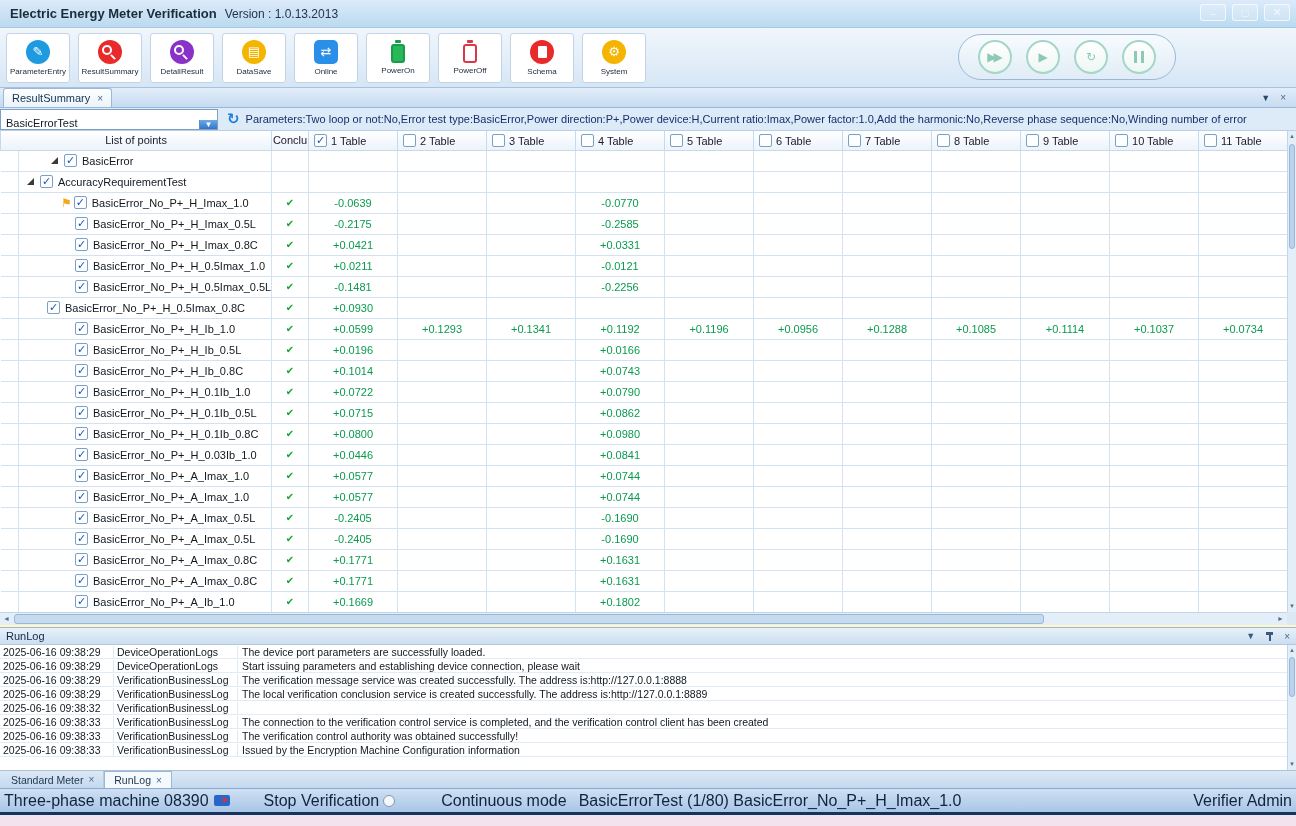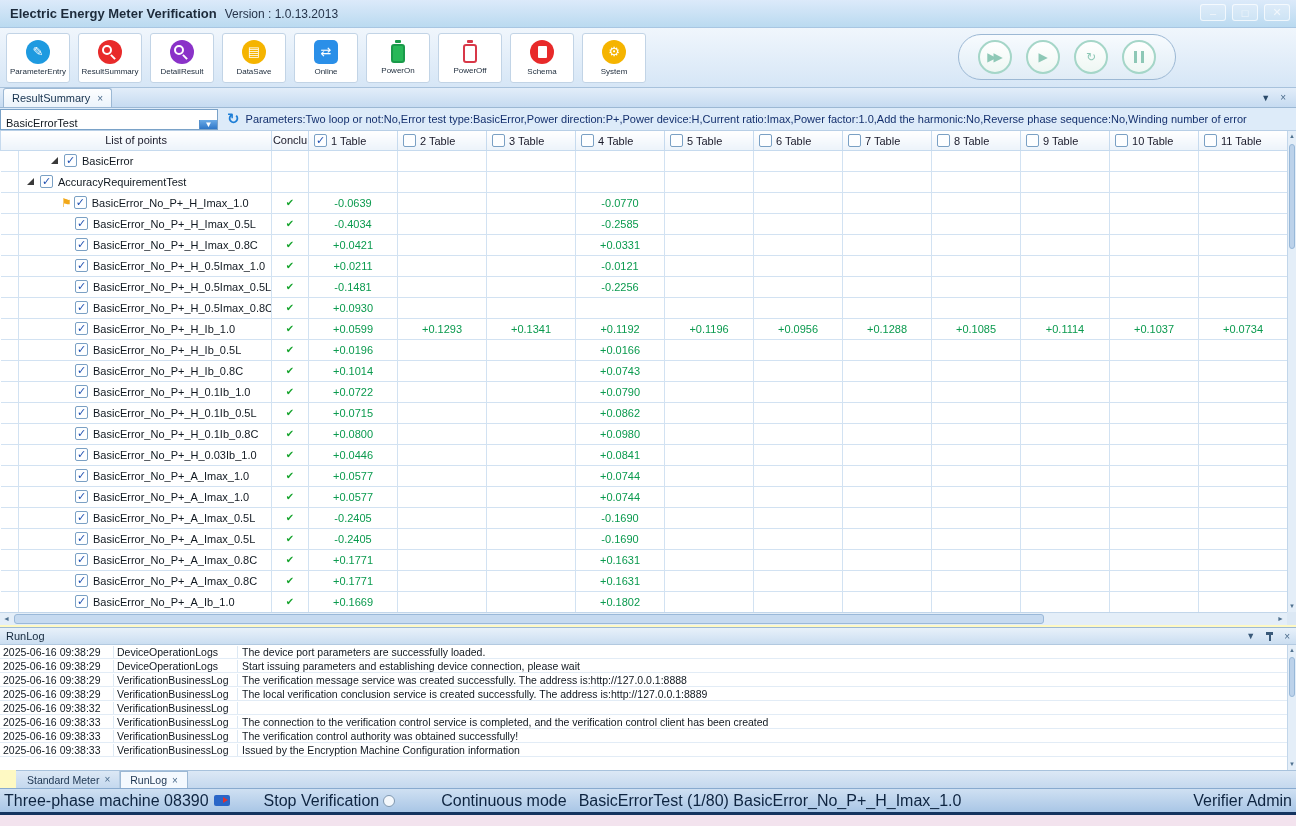--- a/index.html
+++ b/index.html
@@ -77,21 +77,21 @@
 .pin::after{content:"";position:absolute;left:4px;top:3px;width:2px;height:6px;background:#3a5a7a;}
 .rlrows{position:absolute;top:17px;left:0;right:9px;bottom:0;overflow:hidden;}
 .rlrow{display:flex;height:14px;border-bottom:1px solid #e2ecf6;font-size:10.5px;color:#101820;align-items:center;}
 .rlrow .t{width:114px;padding-left:3px;border-right:1px solid #dde9f4;overflow:hidden;white-space:nowrap;}
 .rlrow .s{width:124px;padding-left:3px;border-right:1px solid #dde9f4;overflow:hidden;white-space:nowrap;}
 .rlrow .m{flex:1;padding-left:4px;white-space:nowrap;overflow:hidden;}
 .rlscroll{position:absolute;right:0;top:17px;bottom:0;width:9px;background:#e4eef8;border-left:1px solid #c2d6ea;}
 .rlthumb{position:absolute;top:12px;left:1px;width:6px;height:40px;background:#bcd2ea;border:1px solid #98b8d8;border-radius:3px;}
 
 
-.btabs{position:absolute;top:770px;left:0;right:0;height:18px;background:linear-gradient(#dce8f5,#c4d8ee);border-top:1px solid #a8c2dc;display:flex;align-items:stretch;padding-left:2px;margin-left:16px;}
+.btabs{position:absolute;top:770px;left:0;right:0;height:18px;background:linear-gradient(#dce8f5,#c4d8ee);border-top:1px solid #a8c2dc;display:flex;align-items:stretch;padding-left:2px;}
 .btab{display:flex;align-items:center;gap:5px;padding:0 9px;font-size:10.5px;color:#1c3450;border-right:1px solid #b4cbe2;}
 .btab.active{background:#f4f9fe;border:1px solid #9cb8d4;border-bottom:none;}
 
 
 .status{position:absolute;top:788px;left:0;right:0;height:24px;background:linear-gradient(#cfe0f2,#a9c6e6);border-top:1px solid #88aacf;display:flex;align-items:center;font-size:16px;color:#0e2440;padding:0 4px;}
 .devicon{width:16px;height:11px;background:#2a66c8;border-radius:2px;margin-left:5px;position:relative;}
 .devicon::after{content:"";position:absolute;right:2px;top:2px;border-left:5px solid #e03030;border-top:3.5px solid transparent;border-bottom:3.5px solid transparent;}
 .lamp{width:12px;height:12px;border-radius:50%;background:#f4f8fc;border:1px solid #8098b0;margin-left:4px;}
 .st-stop{margin-left:34px;}
 .st-mode{margin-left:46px;}
@@ -278,21 +278,21 @@
             <td class="val"></td>
             <td class="val"></td>
             <td class="val"></td>
             <td class="val"></td>
             <td class="val"></td>
           </tr>
           <tr>
             <td class="ind"></td>
             <td class="pts" style="padding-left: 56px;"><span class="cb">✓</span><span class="plabel">BasicError_No_P+_H_Imax_0.5L</span></td>
             <td class="concl">✔</td>
-            <td class="val">-0.4034</td>
+            <td class="val">-0.2175</td>
             <td class="val"></td>
             <td class="val"></td>
             <td class="val">-0.2585</td>
             <td class="val"></td>
             <td class="val"></td>
             <td class="val"></td>
             <td class="val"></td>
             <td class="val"></td>
             <td class="val"></td>
             <td class="val"></td>
@@ -340,21 +340,21 @@
             <td class="val"></td>
             <td class="val"></td>
             <td class="val"></td>
             <td class="val"></td>
             <td class="val"></td>
             <td class="val"></td>
             <td class="val"></td>
           </tr>
           <tr>
             <td class="ind"></td>
-            <td class="pts" style="padding-left: 56px;"><span class="cb">✓</span><span class="plabel">BasicError_No_P+_H_0.5Imax_0.8C</span></td>
+            <td class="pts" style="padding-left: 28px;"><span class="cb">✓</span><span class="plabel">BasicError_No_P+_H_0.5Imax_0.8C</span></td>
             <td class="concl">✔</td>
             <td class="val">+0.0930</td>
             <td class="val"></td>
             <td class="val"></td>
             <td class="val"></td>
             <td class="val"></td>
             <td class="val"></td>
             <td class="val"></td>
             <td class="val"></td>
             <td class="val"></td>

